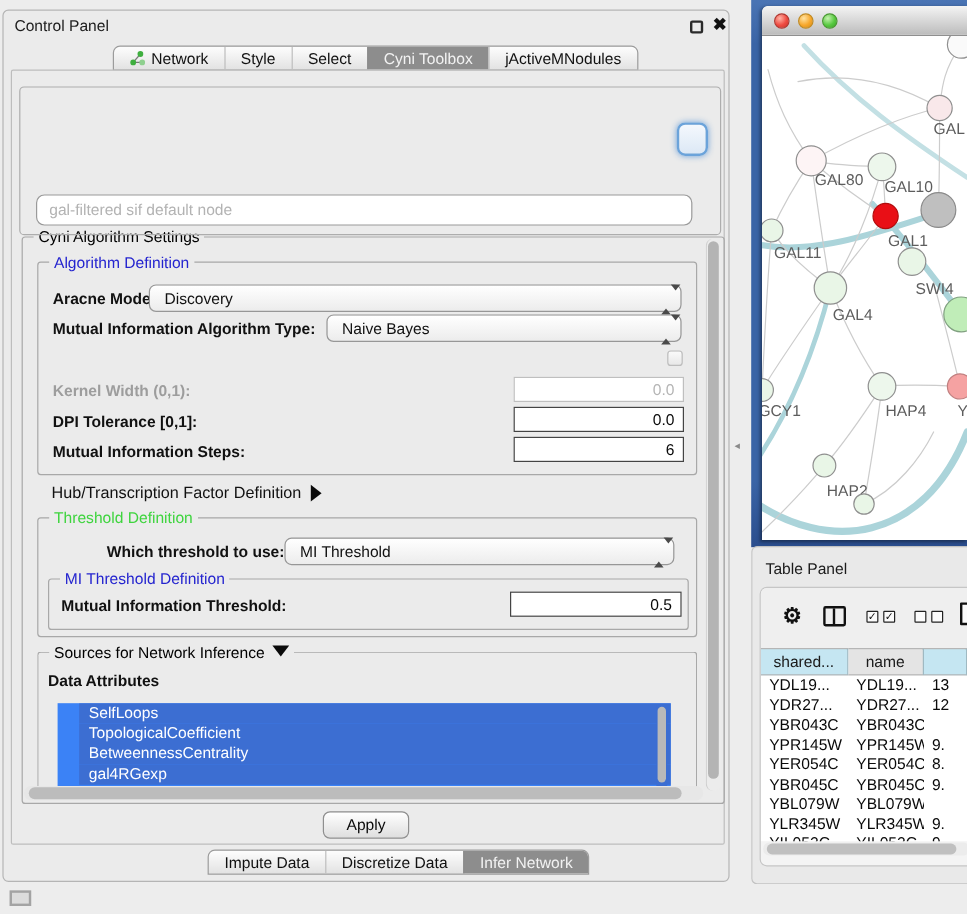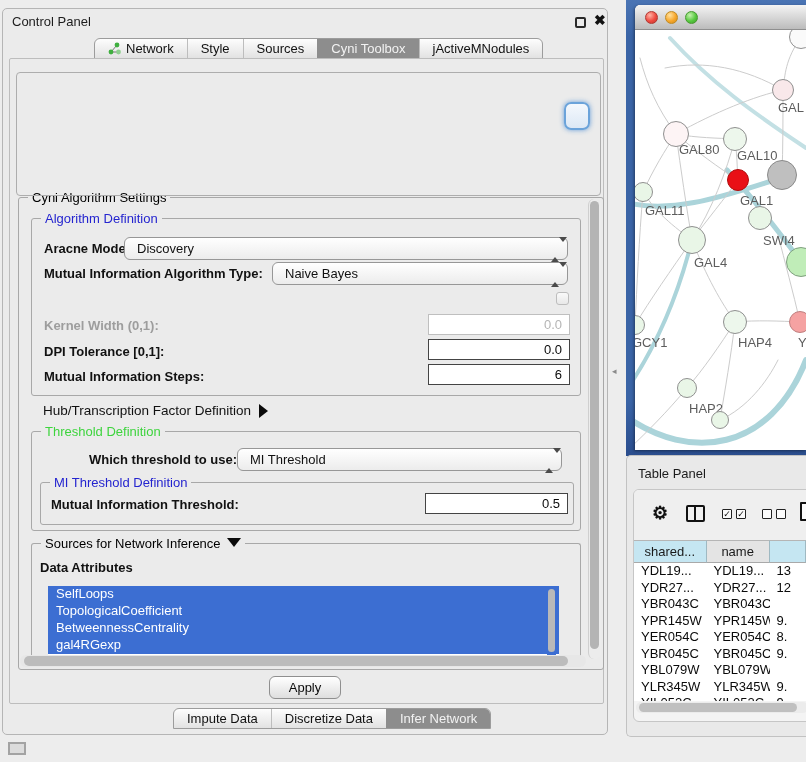--- a/index.html
+++ b/index.html
@@ -66,21 +66,21 @@
 
   .checkbox { position:absolute; width:13px; height:13px; border:1px solid #bdbdbd; border-radius:3px;
               background:linear-gradient(#fafafa,#e8e8e8); }
 
   .tri-right { display:inline-block; width:0; height:0; border-top:7px solid transparent;
                border-bottom:7px solid transparent; border-left:9px solid #0a0a0a; vertical-align:-3px; margin-left:8px; }
   .tri-down { display:inline-block; width:0; height:0; border-left:7px solid transparent;
               border-right:7px solid transparent; border-top:9px solid #0a0a0a; vertical-align:1px; margin-left:6px; }
 
   
-  .attr-list { position:absolute; left:44px; top:576px; width:511px; height:71px; background:#ffffff; overflow:hidden; }
+  .attr-list { position:absolute; left:44px; top:576px; width:511px; height:71px; background:#3b82f6; overflow:hidden;padding-left:18px; }
   .attr-list .aitem { height:17px; line-height:16px; font-size:13px; color:#fff; padding-left:8px;
                       background:#3c6ed2; white-space:nowrap; }
   .attr-vsb { position:absolute; left:543px; top:578px; width:9px; height:67px; background:#3c6ed2; }
   .attr-vsb .thumb { margin:1px auto; width:7px; height:63px; background:#b9b9b9; border-radius:4px; }
 
   
   .vsb { position:absolute; left:584px; top:189px; width:13px; height:460px; background:#ececec;
          border-left:1px solid #cfcfcf; border-radius:6px; }
   .vsb .thumb { margin:2px 1px; width:9px; height:448px; background:#b4b4b4; border-radius:5px; }
   .hsb { position:absolute; left:16px; top:646px; width:566px; height:12px; background:#e7e7e7; border-radius:6px; }
@@ -156,34 +156,37 @@
               <circle cx="3" cy="10" r="2.4" fill="#3faf3f"></circle>
               <circle cx="9" cy="3" r="2.4" fill="#3faf3f"></circle>
               <circle cx="10.5" cy="10" r="2.4" fill="#8fd08f"></circle>
             </svg></span>
           <span>Network</span>
         </div>
         <div class="tab">
           <span>Style</span>
         </div>
         <div class="tab">
-          <span>Sources</span>
+          <span>Select</span>
         </div>
         <div class="tab sel">
           <span>Cyni Toolbox</span>
         </div>
         <div class="tab">
           <span>jActiveMNodules</span>
         </div>
       </div>
 
     <div class="content-box">
 
       <div class="rem-group" style="left:6px; top:13px; width:585px; height:124px;"></div>
       <div class="rem-combo-btn" style="left:554px; top:43px;"></div>
+      <div class="rem-combo" style="left:20px; top:103px;">
+        <span>gal-filtered sif default node</span>
+      </div>
 
       <div class="group" style="left:8px; top:138px; width:586px; height:473px;">
         <span class="legend">Cyni Algorithm Settings</span>
 
         <div class="group" style="left:12px; top:20px; width:550px; height:178px;">
           <span class="legend blue">Algorithm Definition</span>
 
           <div class="lbl b" style="left:12px; top:22px;">Aracne Mode:</div>
           <div class="combo" style="left:92px; top:18px; width:444px;">
             <span>Discovery</span>

